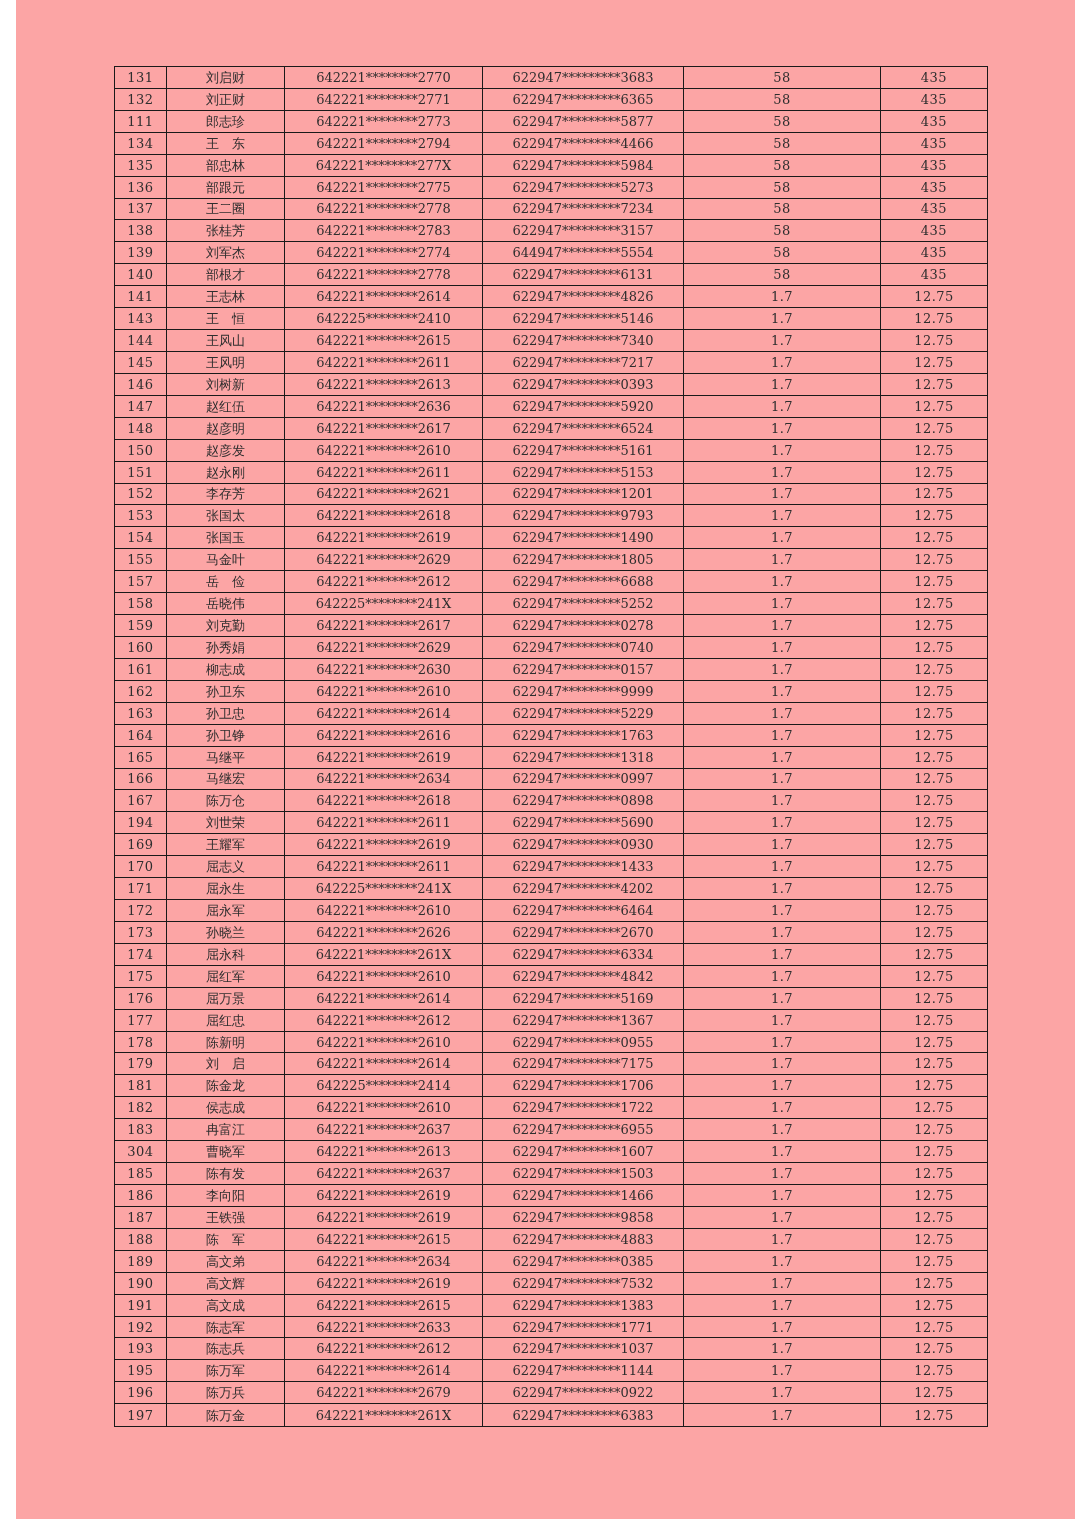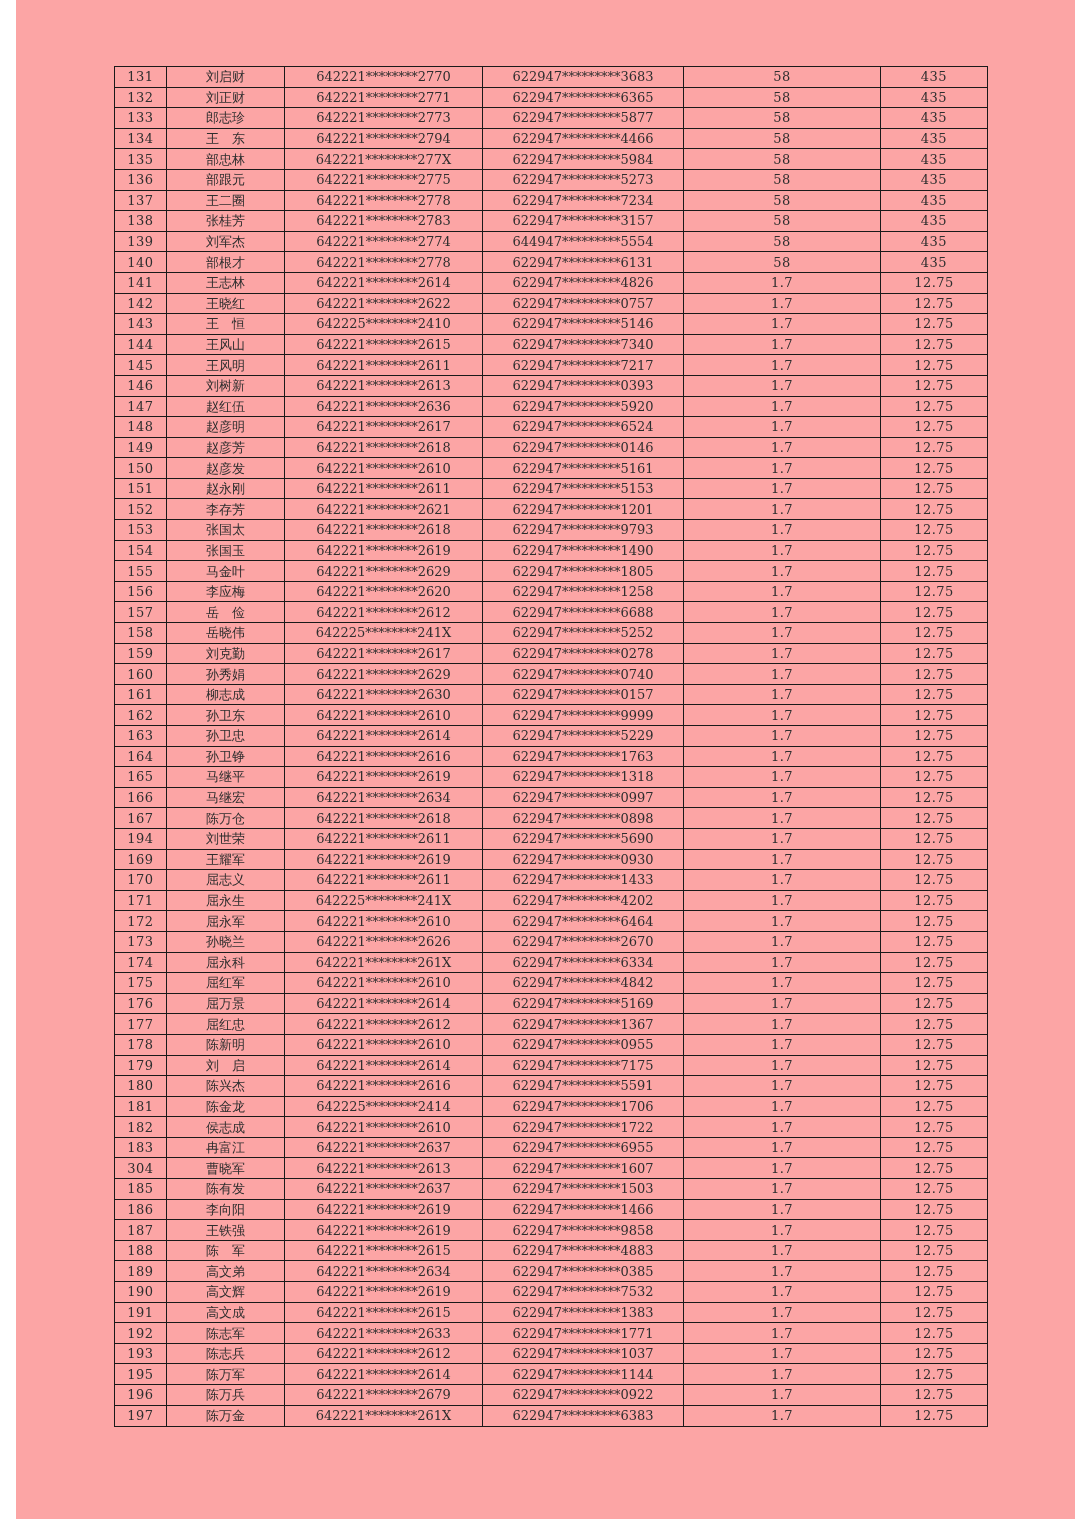--- a/index.html
+++ b/index.html
@@ -72,21 +72,21 @@
           </tr>
           <tr>
             <td class="cell-index">132</td>
             <td class="cell-name">刘正财</td>
             <td class="cell-id_number">642221********2771</td>
             <td class="cell-card_number">622947*********6365</td>
             <td class="cell-amount1">58</td>
             <td class="cell-amount2">435</td>
           </tr>
           <tr>
-            <td class="cell-index">133</td>
+            <td class="cell-index">111</td>
             <td class="cell-name">郎志珍</td>
             <td class="cell-id_number">642221********2773</td>
             <td class="cell-card_number">622947*********5877</td>
             <td class="cell-amount1">58</td>
             <td class="cell-amount2">435</td>
           </tr>
           <tr>
             <td class="cell-index">134</td>
             <td class="cell-name">王　东</td>
             <td class="cell-id_number">642221********2794</td>
@@ -144,28 +144,20 @@
           </tr>
           <tr>
             <td class="cell-index">141</td>
             <td class="cell-name">王志林</td>
             <td class="cell-id_number">642221********2614</td>
             <td class="cell-card_number">622947*********4826</td>
             <td class="cell-amount1">1.7</td>
             <td class="cell-amount2">12.75</td>
           </tr>
           <tr>
-            <td class="cell-index">142</td>
-            <td class="cell-name">王晓红</td>
-            <td class="cell-id_number">642221********2622</td>
-            <td class="cell-card_number">622947*********0757</td>
-            <td class="cell-amount1">1.7</td>
-            <td class="cell-amount2">12.75</td>
-          </tr>
-          <tr>
             <td class="cell-index">143</td>
             <td class="cell-name">王　恒</td>
             <td class="cell-id_number">642225********2410</td>
             <td class="cell-card_number">622947*********5146</td>
             <td class="cell-amount1">1.7</td>
             <td class="cell-amount2">12.75</td>
           </tr>
           <tr>
             <td class="cell-index">144</td>
             <td class="cell-name">王风山</td>
@@ -200,28 +192,20 @@
           </tr>
           <tr>
             <td class="cell-index">148</td>
             <td class="cell-name">赵彦明</td>
             <td class="cell-id_number">642221********2617</td>
             <td class="cell-card_number">622947*********6524</td>
             <td class="cell-amount1">1.7</td>
             <td class="cell-amount2">12.75</td>
           </tr>
           <tr>
-            <td class="cell-index">149</td>
-            <td class="cell-name">赵彦芳</td>
-            <td class="cell-id_number">642221********2618</td>
-            <td class="cell-card_number">622947*********0146</td>
-            <td class="cell-amount1">1.7</td>
-            <td class="cell-amount2">12.75</td>
-          </tr>
-          <tr>
             <td class="cell-index">150</td>
             <td class="cell-name">赵彦发</td>
             <td class="cell-id_number">642221********2610</td>
             <td class="cell-card_number">622947*********5161</td>
             <td class="cell-amount1">1.7</td>
             <td class="cell-amount2">12.75</td>
           </tr>
           <tr>
             <td class="cell-index">151</td>
             <td class="cell-name">赵永刚</td>
@@ -256,28 +240,20 @@
           </tr>
           <tr>
             <td class="cell-index">155</td>
             <td class="cell-name">马金叶</td>
             <td class="cell-id_number">642221********2629</td>
             <td class="cell-card_number">622947*********1805</td>
             <td class="cell-amount1">1.7</td>
             <td class="cell-amount2">12.75</td>
           </tr>
           <tr>
-            <td class="cell-index">156</td>
-            <td class="cell-name">李应梅</td>
-            <td class="cell-id_number">642221********2620</td>
-            <td class="cell-card_number">622947*********1258</td>
-            <td class="cell-amount1">1.7</td>
-            <td class="cell-amount2">12.75</td>
-          </tr>
-          <tr>
             <td class="cell-index">157</td>
             <td class="cell-name">岳　俭</td>
             <td class="cell-id_number">642221********2612</td>
             <td class="cell-card_number">622947*********6688</td>
             <td class="cell-amount1">1.7</td>
             <td class="cell-amount2">12.75</td>
           </tr>
           <tr>
             <td class="cell-index">158</td>
             <td class="cell-name">岳晓伟</td>
@@ -444,28 +420,20 @@
             <td class="cell-id_number">642221********2610</td>
             <td class="cell-card_number">622947*********0955</td>
             <td class="cell-amount1">1.7</td>
             <td class="cell-amount2">12.75</td>
           </tr>
           <tr>
             <td class="cell-index">179</td>
             <td class="cell-name">刘　启</td>
             <td class="cell-id_number">642221********2614</td>
             <td class="cell-card_number">622947*********7175</td>
-            <td class="cell-amount1">1.7</td>
-            <td class="cell-amount2">12.75</td>
-          </tr>
-          <tr>
-            <td class="cell-index">180</td>
-            <td class="cell-name">陈兴杰</td>
-            <td class="cell-id_number">642221********2616</td>
-            <td class="cell-card_number">622947*********5591</td>
             <td class="cell-amount1">1.7</td>
             <td class="cell-amount2">12.75</td>
           </tr>
           <tr>
             <td class="cell-index">181</td>
             <td class="cell-name">陈金龙</td>
             <td class="cell-id_number">642225********2414</td>
             <td class="cell-card_number">622947*********1706</td>
             <td class="cell-amount1">1.7</td>
             <td class="cell-amount2">12.75</td>

